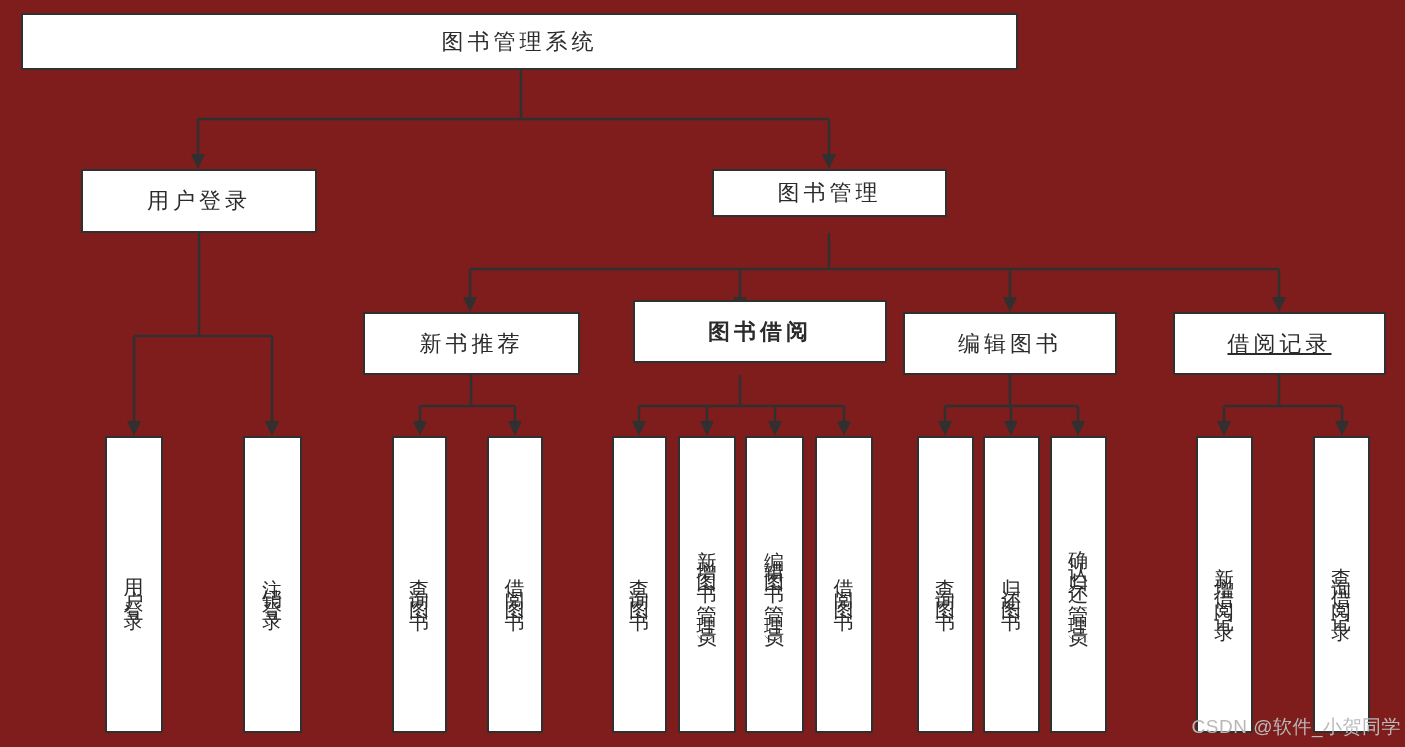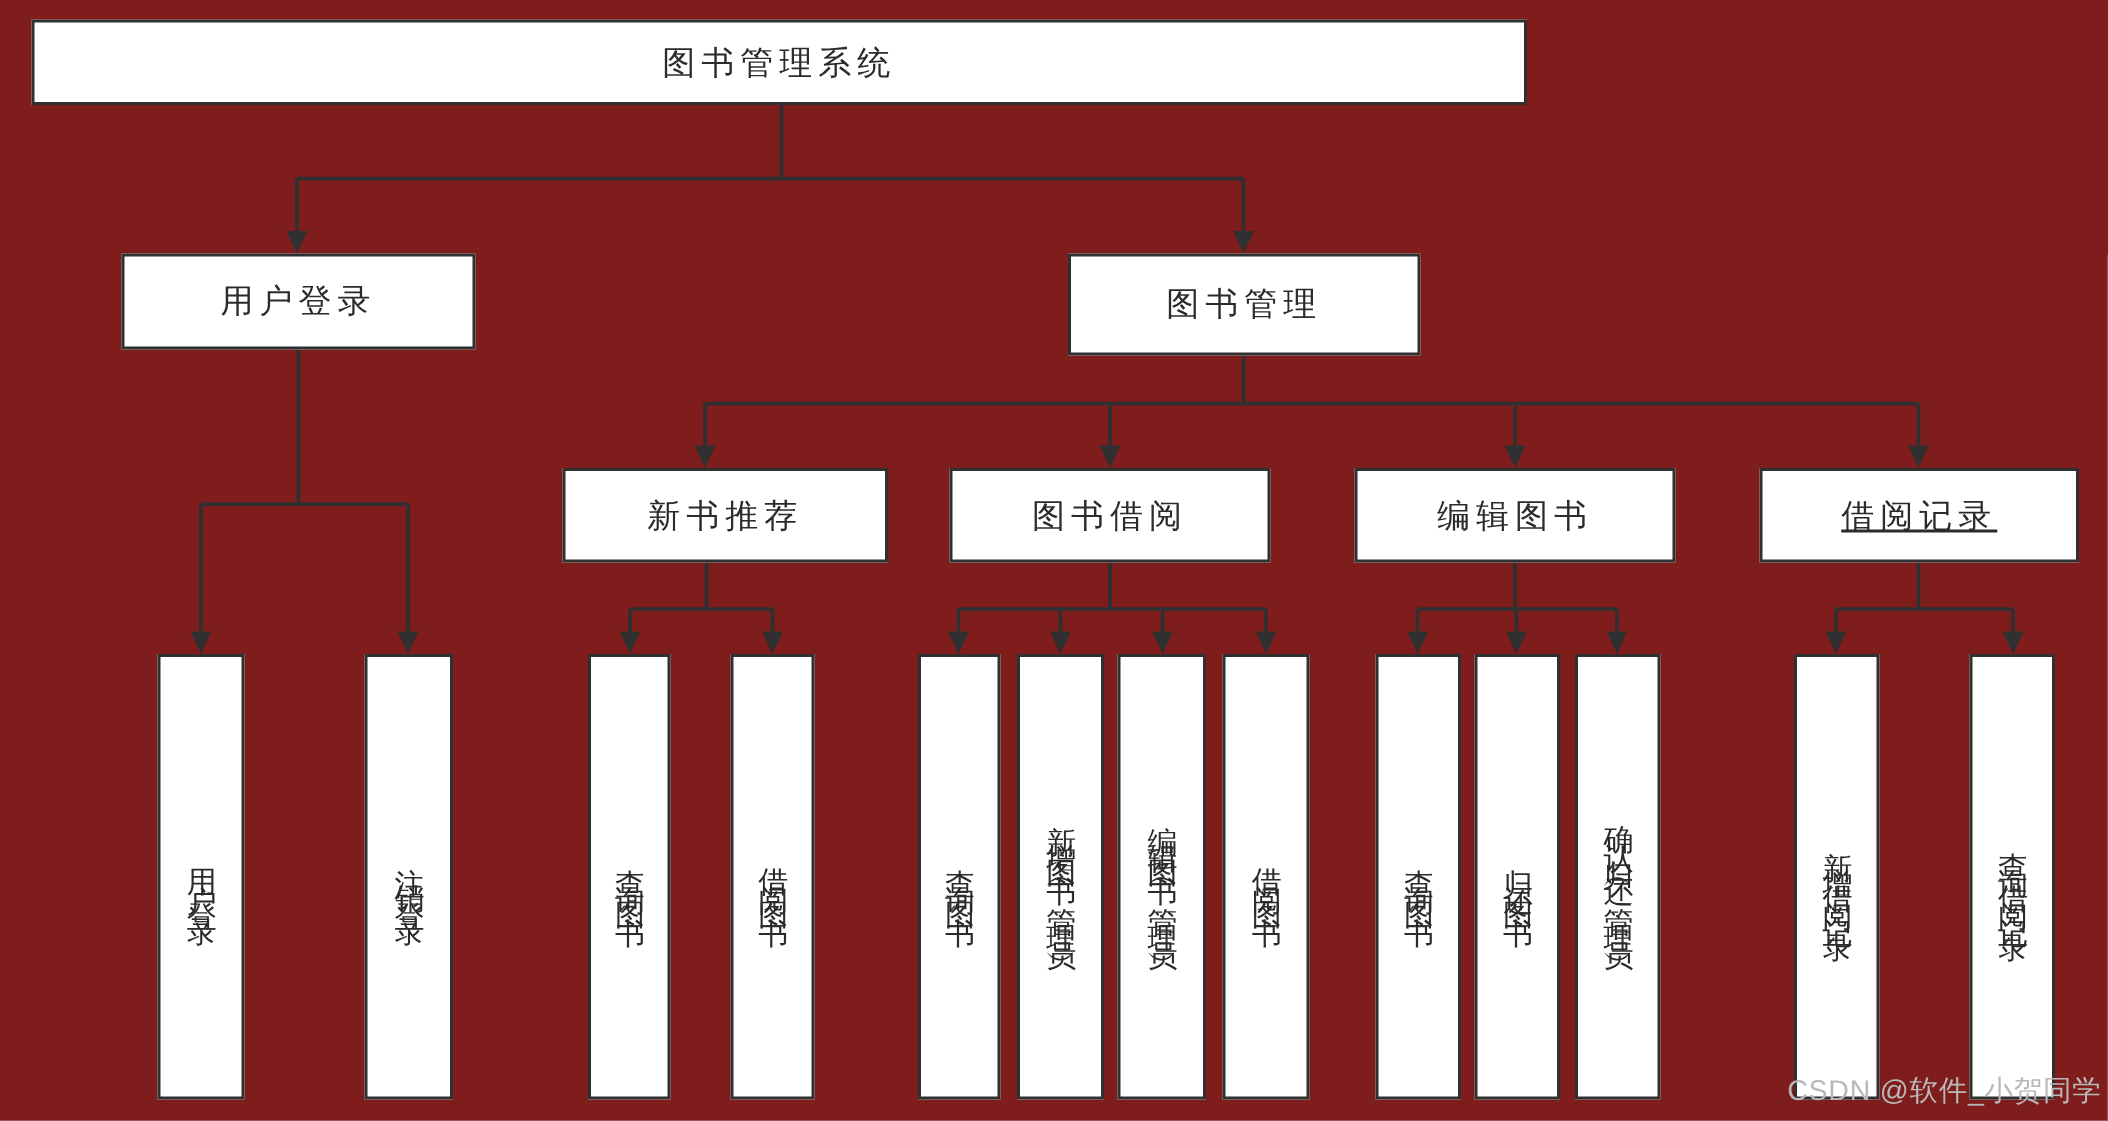--- a/index.html
+++ b/index.html
@@ -76,24 +76,24 @@
       M632,421 L646,421 L639,436 Z M700,421 L714,421 L707,436 Z
       M768,421 L782,421 L775,436 Z M837,421 L851,421 L844,436 Z
       M938,421 L952,421 L945,436 Z M1004,421 L1018,421 L1011,436 Z
       M1071,421 L1085,421 L1078,436 Z
       M1217,421 L1231,421 L1224,436 Z M1335,421 L1349,421 L1342,436 Z"></path>
   </svg>
 
   <div class="node h" style="left:21px;top:13px;width:997px;height:57px;">图书管理系统</div>
 
   <div class="node h" style="left:81px;top:169px;width:236px;height:64px;">用户登录</div>
-  <div class="node h" style="left:712px;top:169px;width:235px;height:68px;">图书管理</div>
+  <div class="node h" style="left:712px;top:169px;width:235px;height:48px;">图书管理</div>
 
-  <div class="node h" style="left:375px;top:312px;width:217px;height:63px;">新书推荐</div>
-  <div class="node h" style="left:633px;top:312px;width:214px;height:63px;">图书借阅</div>
+  <div class="node h" style="left:363px;top:312px;width:217px;height:63px;">新书推荐</div>
+  <div class="node h" style="left:633px;top:300px;width:254px;height:63px;font-weight:bold;">图书借阅</div>
   <div class="node h" style="left:903px;top:312px;width:214px;height:63px;">编辑图书</div>
   <div class="node h" style="left:1173px;top:312px;width:213px;height:63px;text-decoration:underline;">借阅记录</div>
 
   <div class="node v" style="left:105px;top:436px;width:58px;height:297px;">用户登录</div>
   <div class="node v" style="left:243px;top:436px;width:59px;height:297px;">注销登录</div>
 
   <div class="node v" style="left:392px;top:436px;width:55px;height:297px;">查询图书</div>
   <div class="node v" style="left:487px;top:436px;width:56px;height:297px;">借阅图书</div>
 
   <div class="node v" style="left:612px;top:436px;width:55px;height:297px;">查询图书</div>

